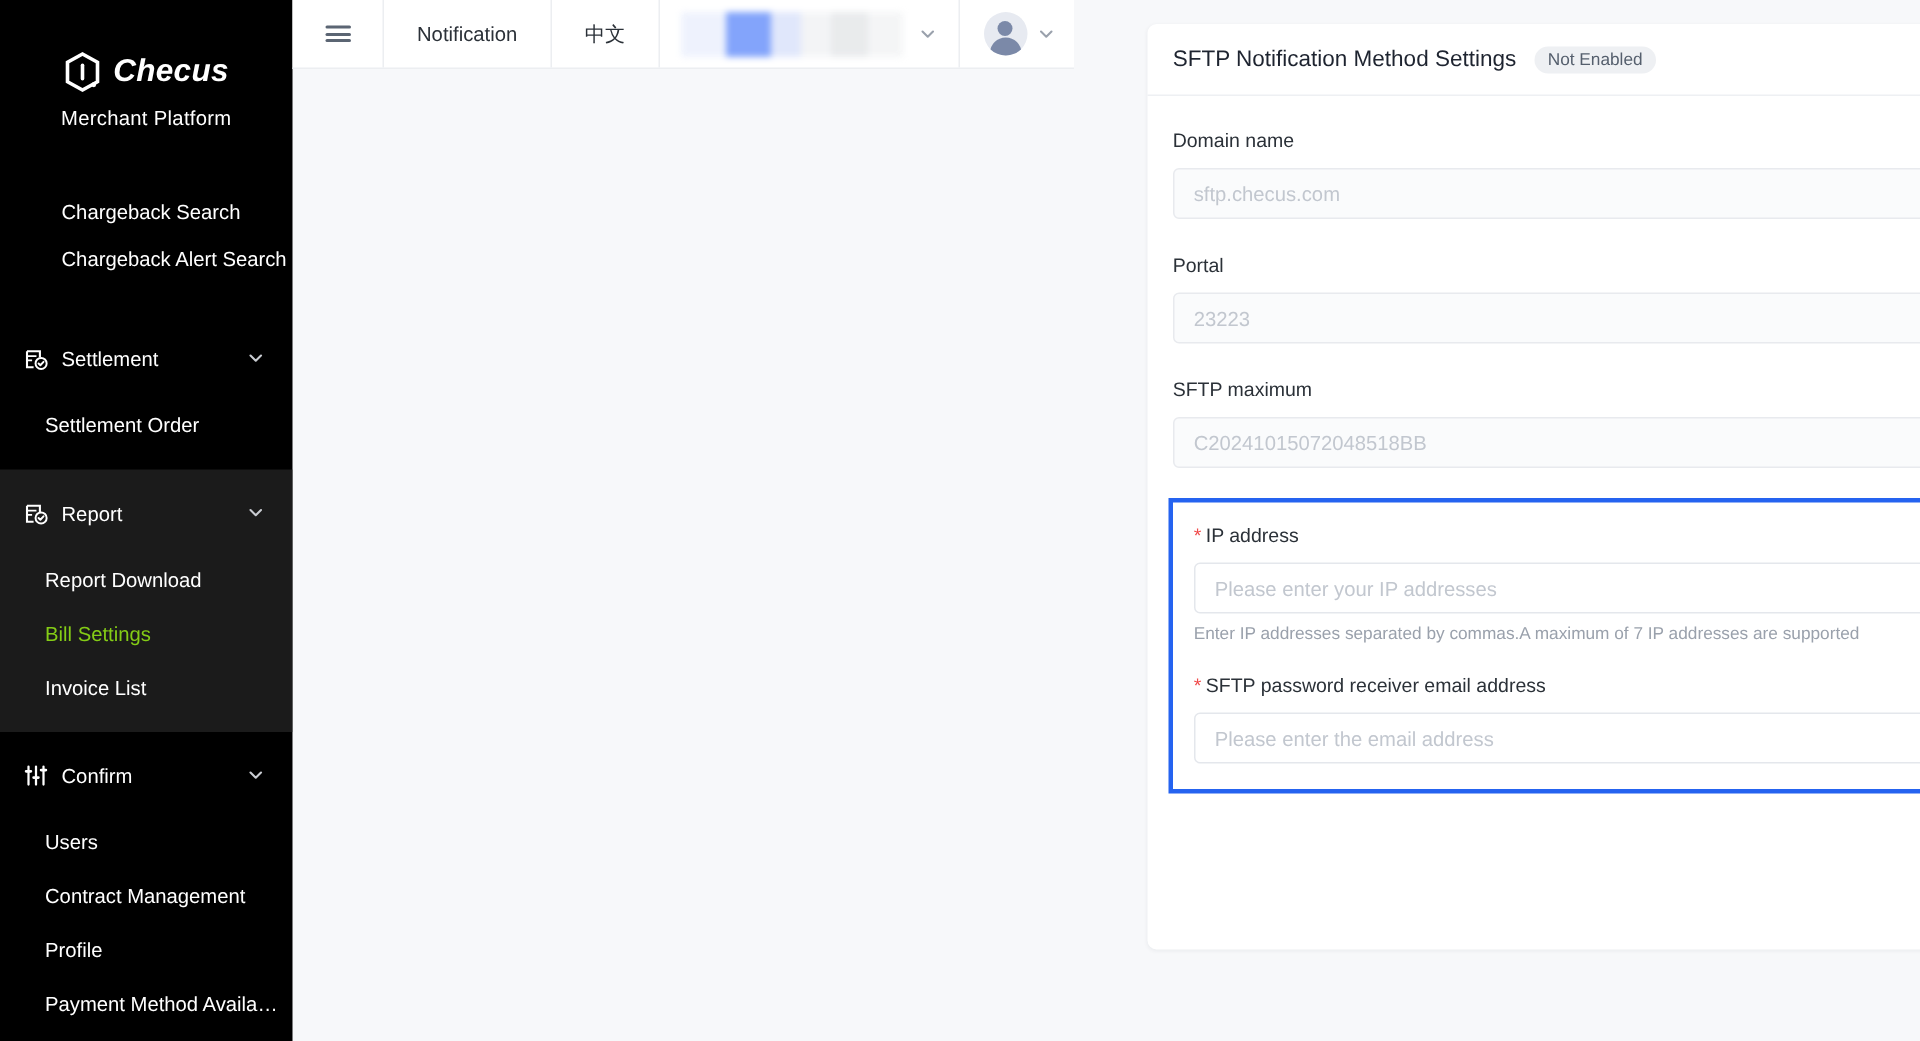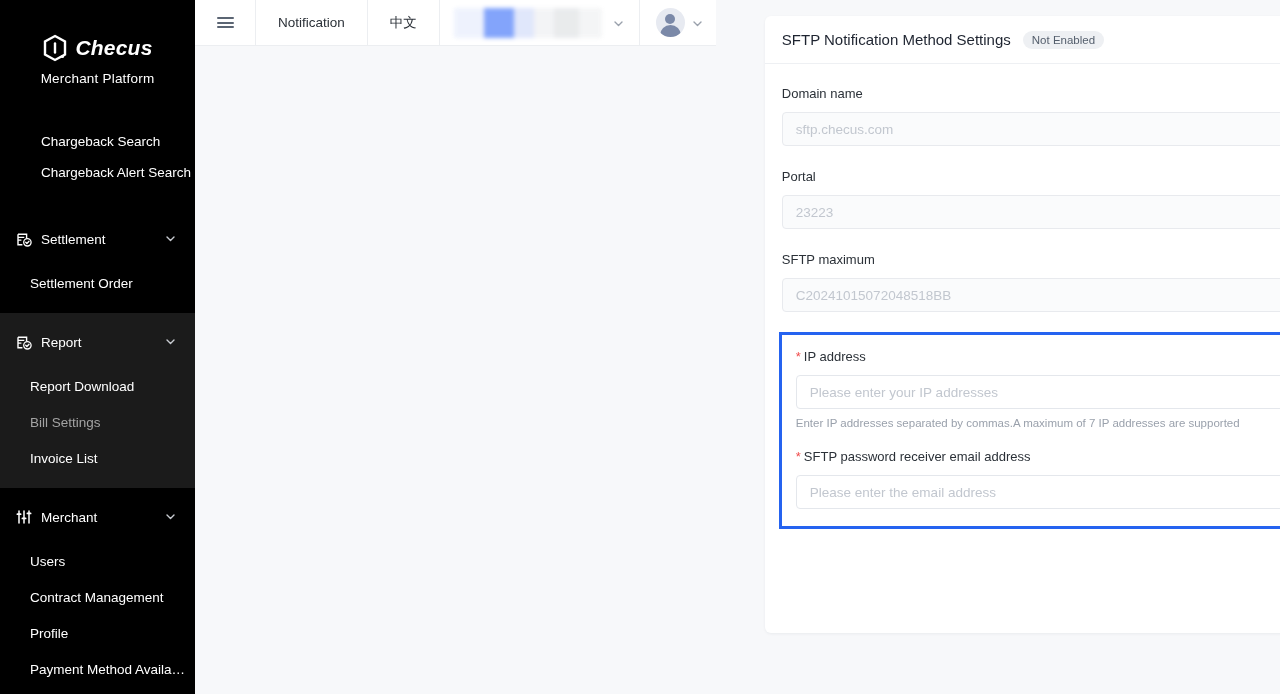--- a/index.html
+++ b/index.html
@@ -32,21 +32,21 @@
     color: #ffffff; font-size: 13.5px; margin-top: 9px; letter-spacing: .2px;
   }
 
   .nav { margin-top: 40px; }
   .nav-link {
     height: 31px; display: flex; align-items: center;
     color: #ffffff; font-size: 13.5px; padding-left: 41px;
     cursor: pointer; white-space: nowrap;
   }
   .nav-link.sub { padding-left: 30px; }
-  .nav-link.active { color: #a3a3a3; }
+  .nav-link.active { color: #84cc16; }
 
   .group-head {
     height: 36px; display: flex; align-items: center;
     color: #ffffff; font-size: 13.5px; padding: 0 17px 0 14px;
     cursor: pointer; position: relative;
   }
   .group-head .gi { width: 20px; display: flex; align-items: center; justify-content: center; margin-right: 7px; }
   .group-head .gl { flex: 1; }
   .group-head .chev { width: 14px; height: 14px; }
   .group { padding: 11px 0 14px 0; }
@@ -243,21 +243,21 @@
       </div>
 
       <div class="group">
         <div class="group-head">
           <span class="gi">
             <svg width="16" height="16" viewBox="0 0 16 16" fill="none">
               <path d="M3 2 v12 M8 2 v12 M13 2 v12" stroke="#ffffff" stroke-width="1.5" stroke-linecap="round"></path>
               <path d="M1.4 5.2 h3.2 M6.4 9.4 h3.2 M11.4 4.4 h3.2" stroke="#ffffff" stroke-width="1.8" stroke-linecap="round"></path>
             </svg>
           </span>
-          <span class="gl">Merchant</span>
+          <span class="gl">Confirm</span>
           <span class="chev">
             <svg width="13" height="13" viewBox="0 0 13 13" fill="none">
                 <path d="M3 5 L6.5 8.5 L10 5" stroke="#c9ccd2" stroke-width="1.4" stroke-linecap="round" stroke-linejoin="round"></path>
               </svg>
           </span>
         </div>
         <div class="nav-link sub">
           <span>Users</span>
         </div>
         <div class="nav-link sub">

